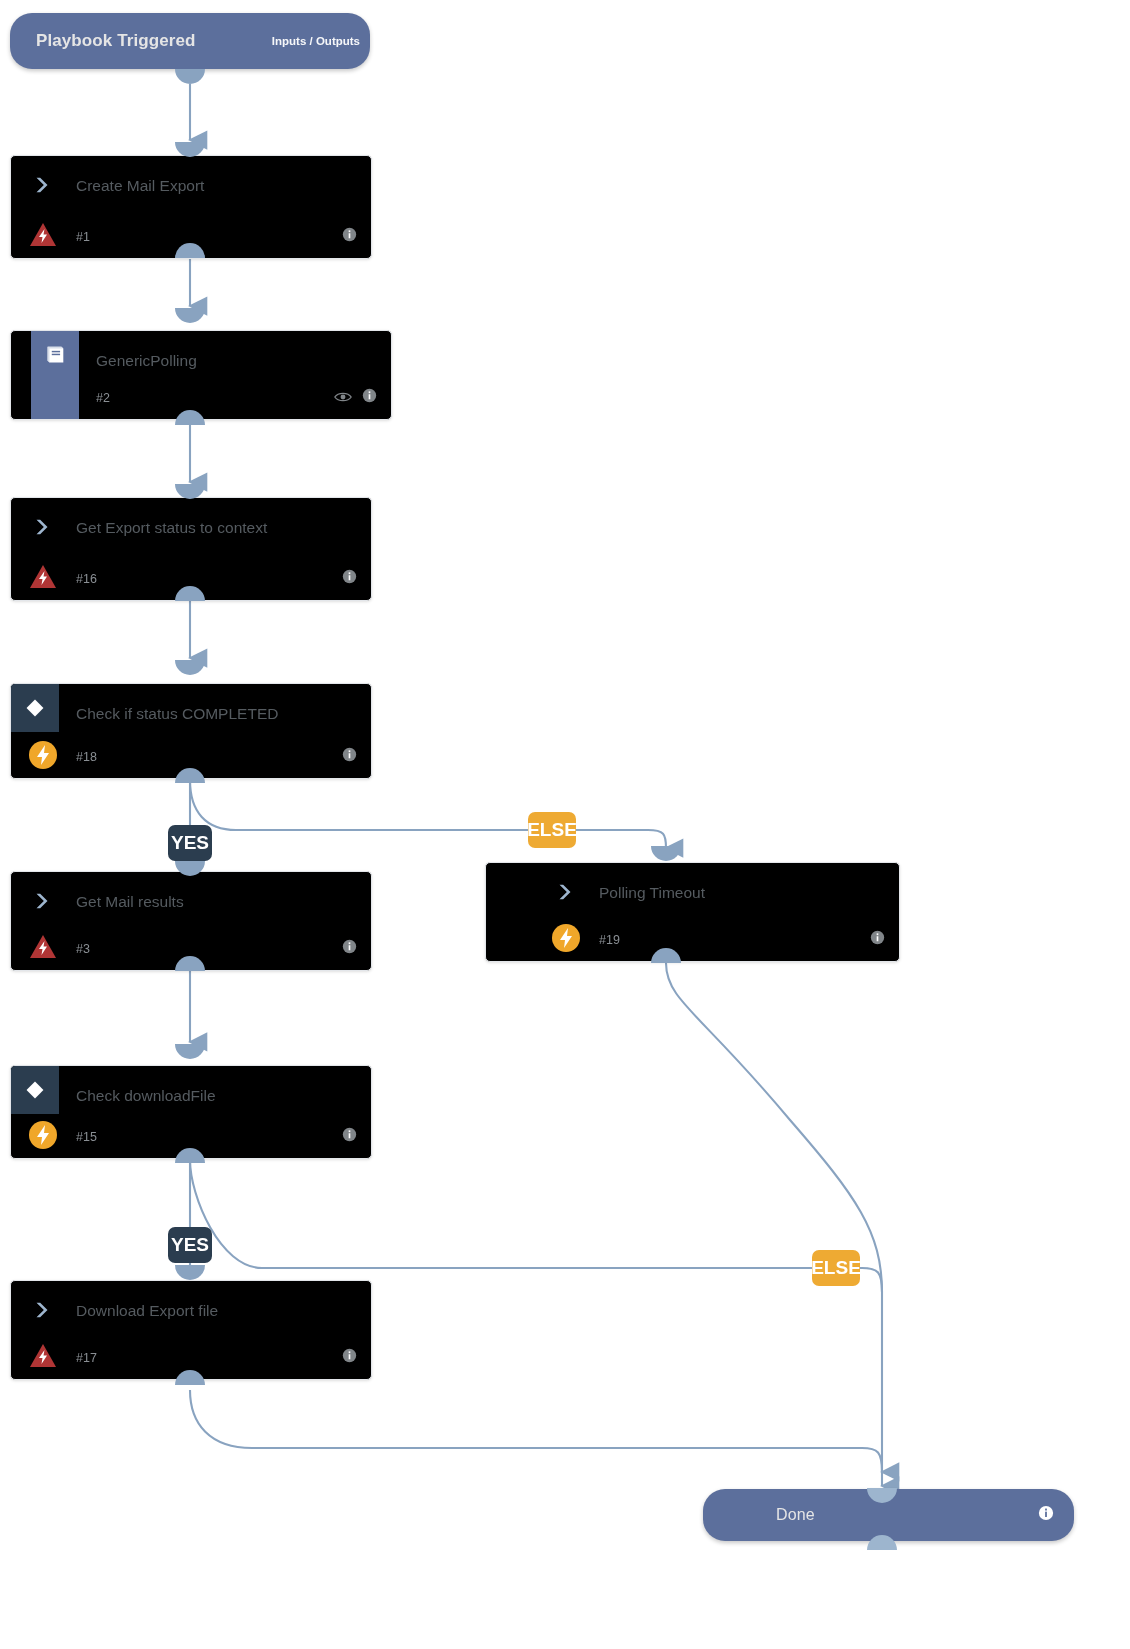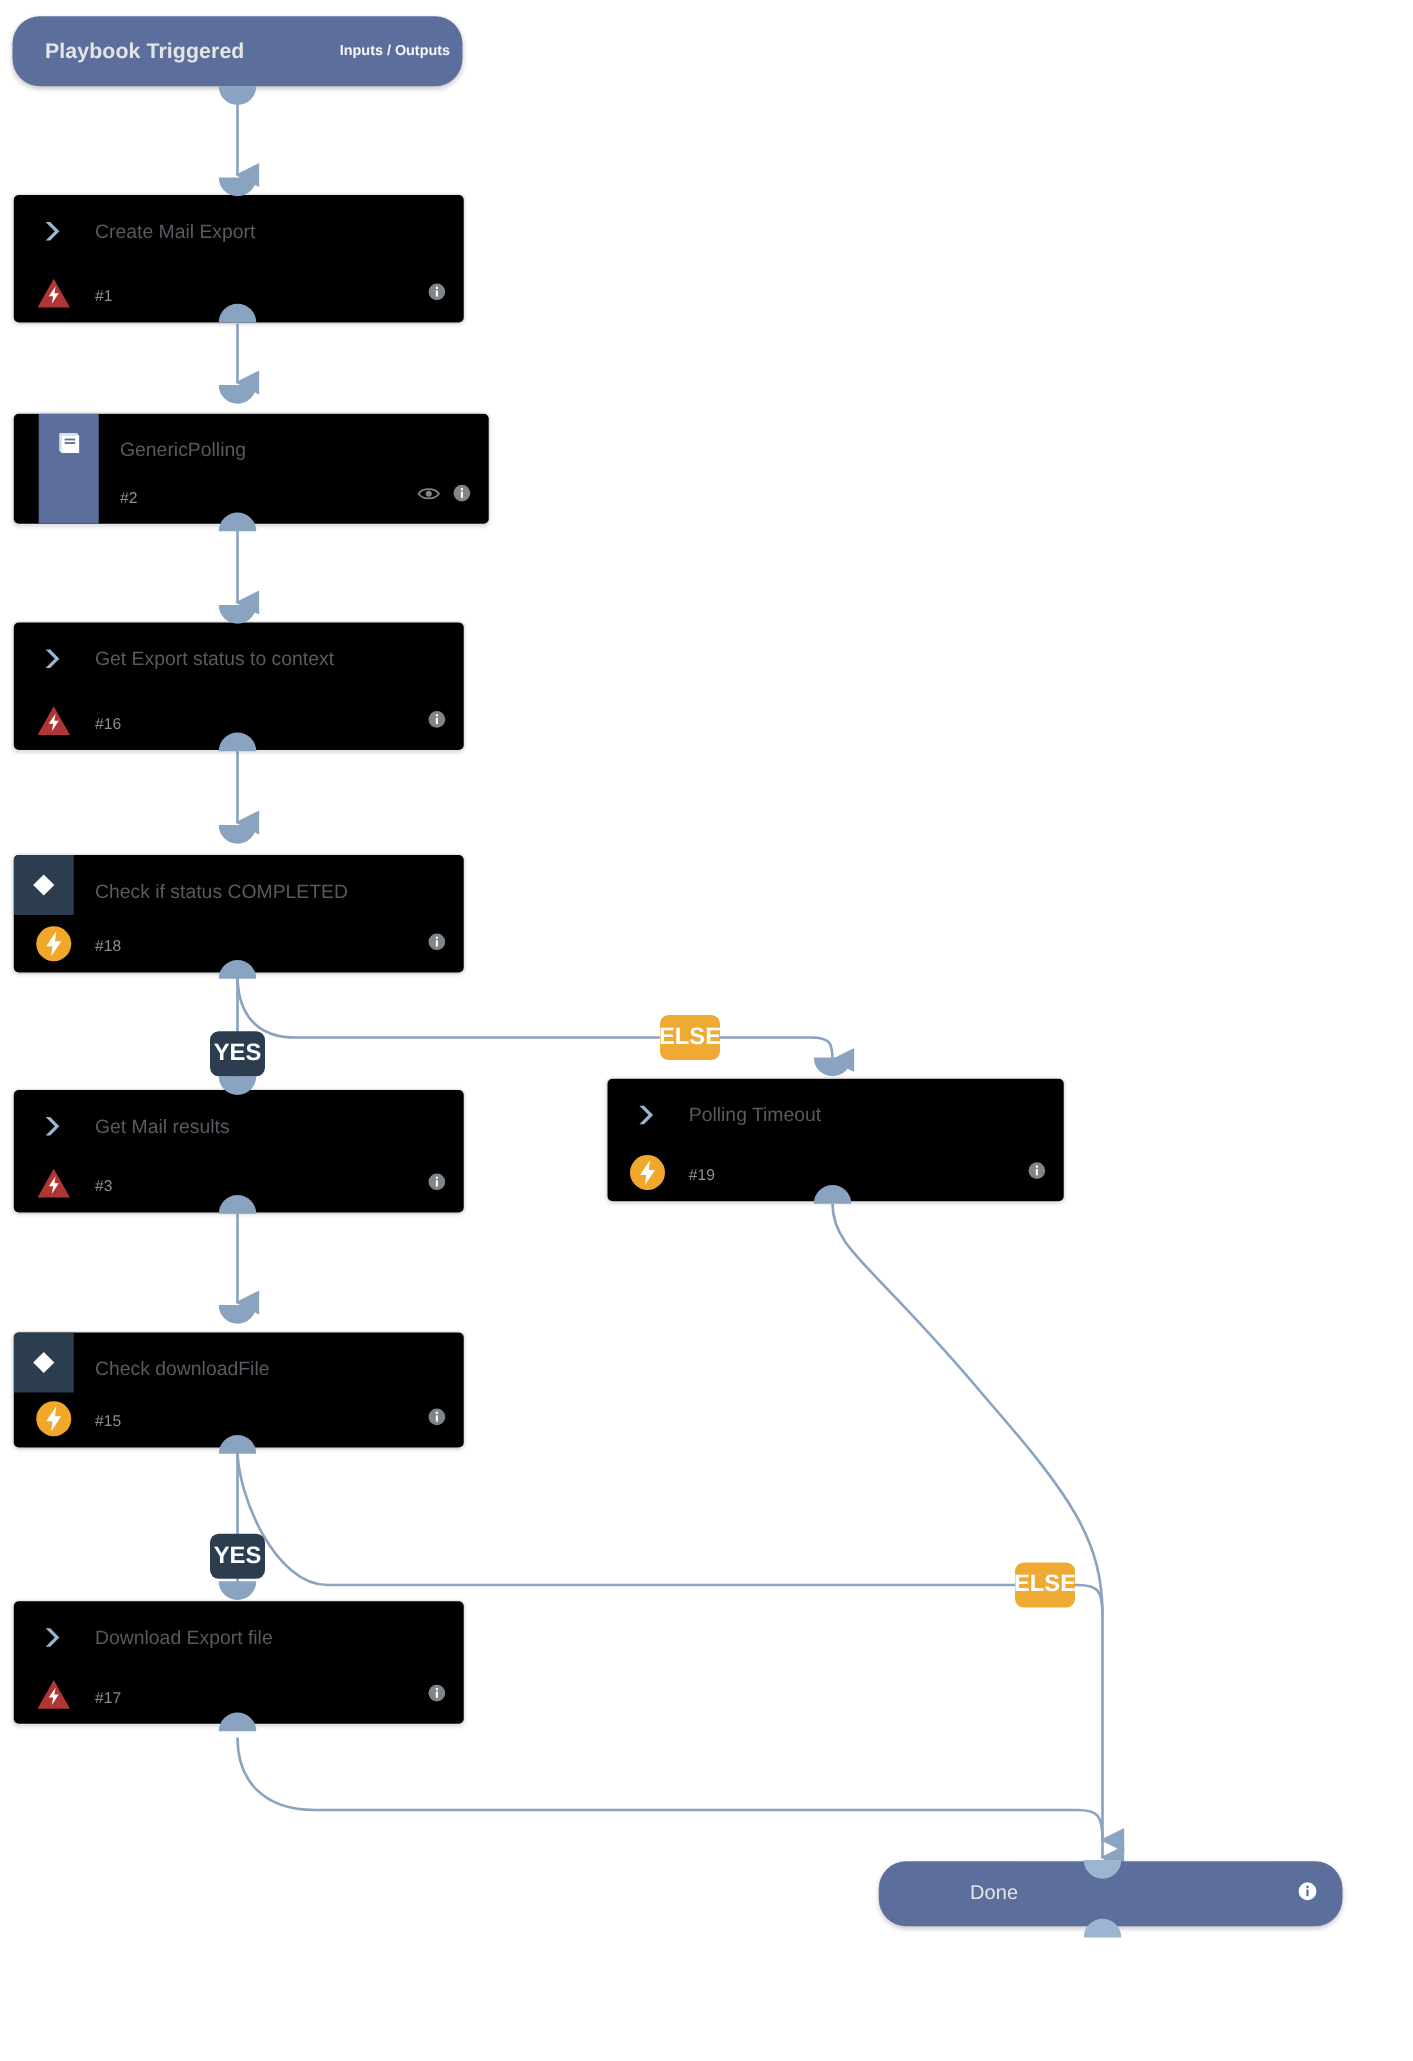--- a/index.html
+++ b/index.html
@@ -362,21 +362,21 @@
             <rect x="8" y="7.5" width="2" height="6" fill="#ffffff"></rect>
             <rect x="8" y="4" width="2" height="2.2" fill="#ffffff"></rect>
           </svg>
         </span>
       </span>
     </div>
   </div>
   <div class="knob up" style="left:175px; top:956px;"></div>
 
   <div class="knob down" style="left:651px; top:846px;"></div>
-  <div class="card" style="left:485px; top:862px; width:365px; height:98px;">
+  <div class="card" style="left:485px; top:862px; width:365px; height:98px;padding-left:48px;">
     <div class="card-body">
       <span class="lead-chevron">
         <svg viewBox="0 0 24 24" width="22" height="22">
           <path d="M6 4 L14 12 L6 20 L10 20 L18 12 L10 4 Z" fill="#9db5ce"></path>
         </svg>
       </span>
       <span class="card-title">Polling Timeout</span>
       <span class="badge-bolt">
         <svg viewBox="0 0 30 30" width="30" height="30">
           <circle cx="15" cy="15" r="14" fill="#f0a72a"></circle>

